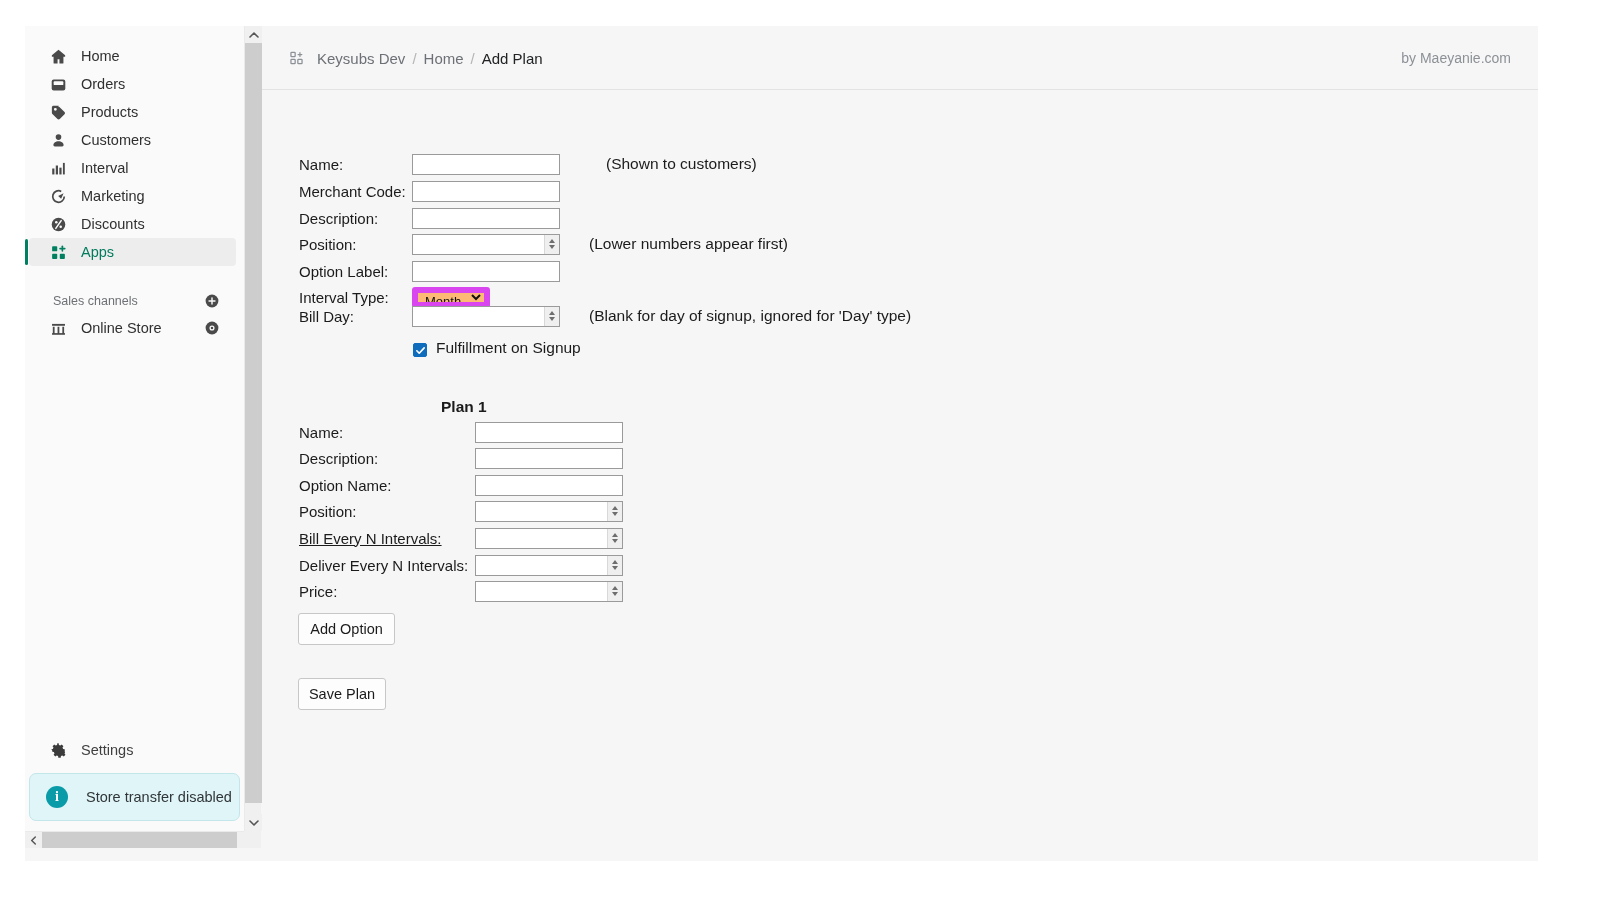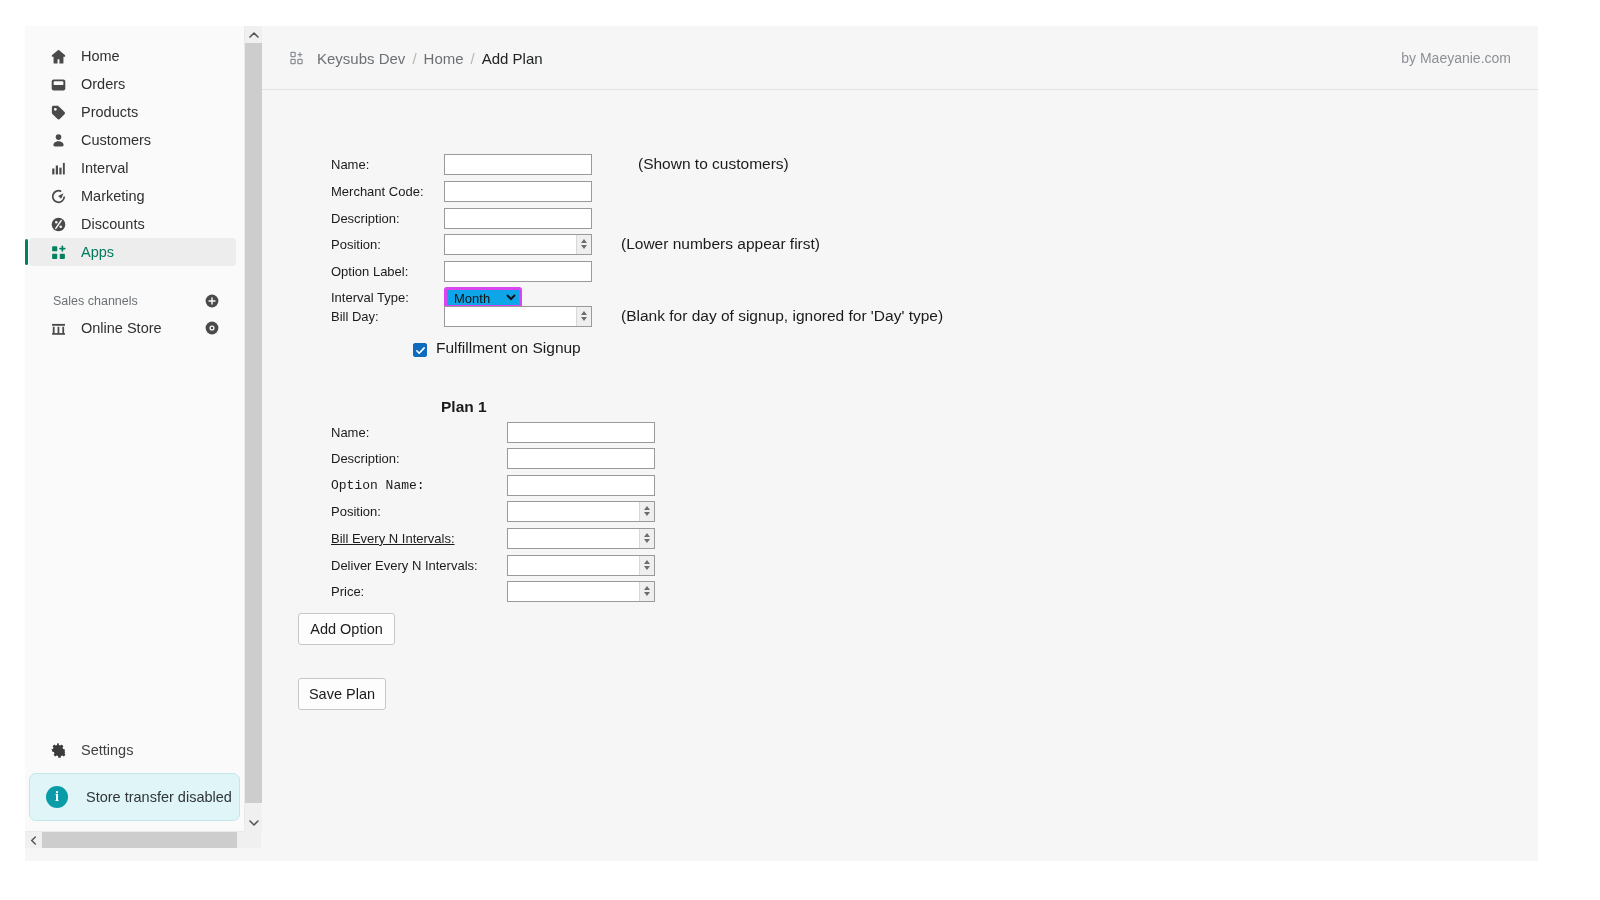--- a/index.html
+++ b/index.html
@@ -289,24 +289,23 @@
     background: #f6f6f7;
   }
 
   .row {
     position: absolute;
     display: flex;
     align-items: center;
     height: 22px;
   }
   .lbl {
-    font-size: 13px;
+    font-size: 15px;
     color: #1b1b1b;
     white-space: nowrap;
-    margin-left: 32px;
   }
   .hint {
     font-size: 15.5px;
     color: #1b1b1b;
     white-space: nowrap;
   }
 
   input.txt, input.num {
     box-sizing: border-box;
     height: 21px;
@@ -345,23 +344,23 @@
     border-left: 3.5px solid transparent;
     border-right: 3.5px solid transparent;
   }
   .spinner .sp-up { border-bottom: 4px solid #6d6d6d; margin-bottom: 2px; }
   .spinner .sp-dn { border-top: 4px solid #6d6d6d; }
 
   select.sel {
     box-sizing: border-box;
     height: 21px;
     width: 78px;
-    border: 3px solid #d946ef;
+    border: 6px solid #d946ef;
     border-radius: 3px;
-    background: #0ea5e9;
+    background: #fdba74;
     font-family: "Liberation Sans", sans-serif;
     font-size: 13px;
     color: #111;
     padding: 0 3px;
     outline: none;
   }
 
   .checkrow {
     position: absolute;
     display: flex;
@@ -674,21 +673,21 @@
           <span class="lbl" style="width:176px;">Name:</span>
           <input class="txt" type="text" value="" style="">
         </div>
 
         <div class="row" style="left:37px; top:357px;">
           <span class="lbl" style="width:176px;">Description:</span>
           <input class="txt" type="text" value="" style="">
         </div>
 
         <div class="row" style="left:37px; top:384px;">
-          <span class="lbl" style="width:176px;font-family:Liberation Mono, monospace;">Option Name:</span>
+          <span class="lbl" style="width:176px;">Option Name:</span>
           <input class="txt" type="text" value="" style="">
         </div>
 
         <div class="row" style="left:37px; top:410px;">
           <span class="lbl" style="width:176px;">Position:</span>
           <span class="numwrap">
             <input class="num" type="text" value="" style="">
             <span class="spinner">
               <span class="sp-a sp-up"></span>
               <span class="sp-a sp-dn"></span>

